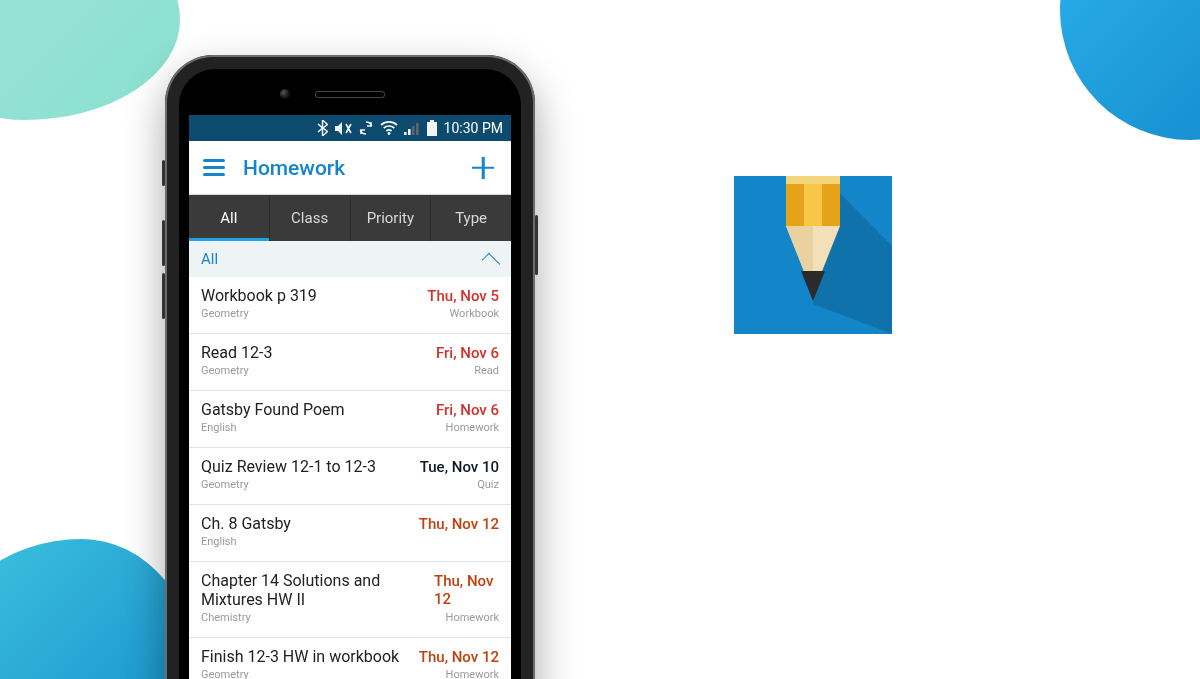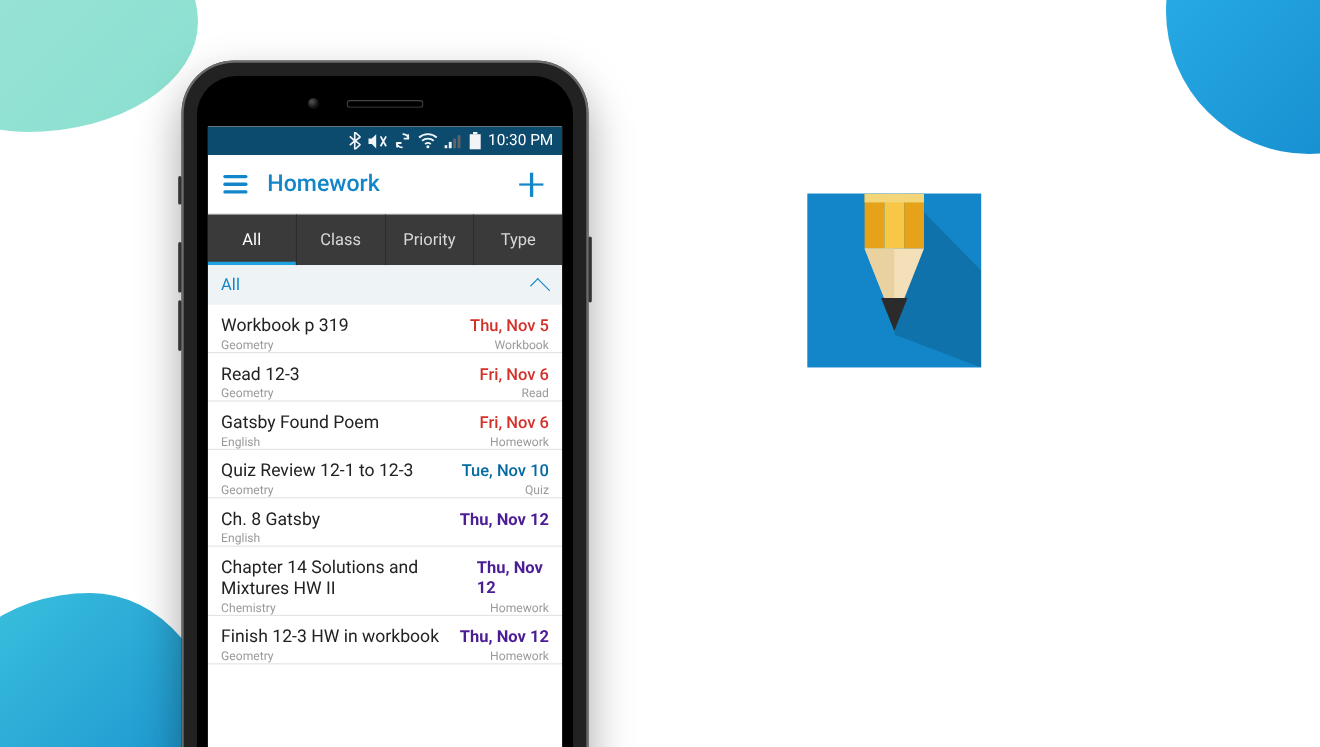--- a/index.html
+++ b/index.html
@@ -173,38 +173,38 @@
     border-top: 1.8px solid #1286c9;
     transform: rotate(45deg);
     margin-top: 5px;
   }
 
   
   .items {
     display: flex; flex-direction: column;
   }
   .item {
-    padding: 9px 12px 0;
+    padding: 9px 12px 13px;
     border-bottom: 1px solid #e3e3e3;
     cursor: pointer;
   }
   .row1, .row2 {
     display: flex; justify-content: space-between; align-items: baseline;
   }
   .title-text {
     font-size: 16px;
     color: #222;
   }
   .date {
     font-size: 15px;
     font-weight: 500;
   }
   .date.red    { color: #d4302a; }
-  .date.orange { color: #0369a1; }
-  .date.black  { color: #4c1d95; font-weight: bold; }
+  .date.orange { color: #0f172a; }
+  .date.black  { color: #c2410c; }
   .subrow {
     font-size: 11px;
     color: #9a9a9a;
     margin-top: 2px;
   }
 
   
   .app-icon {
     position: absolute;
     left: 734px; top: 176px;

